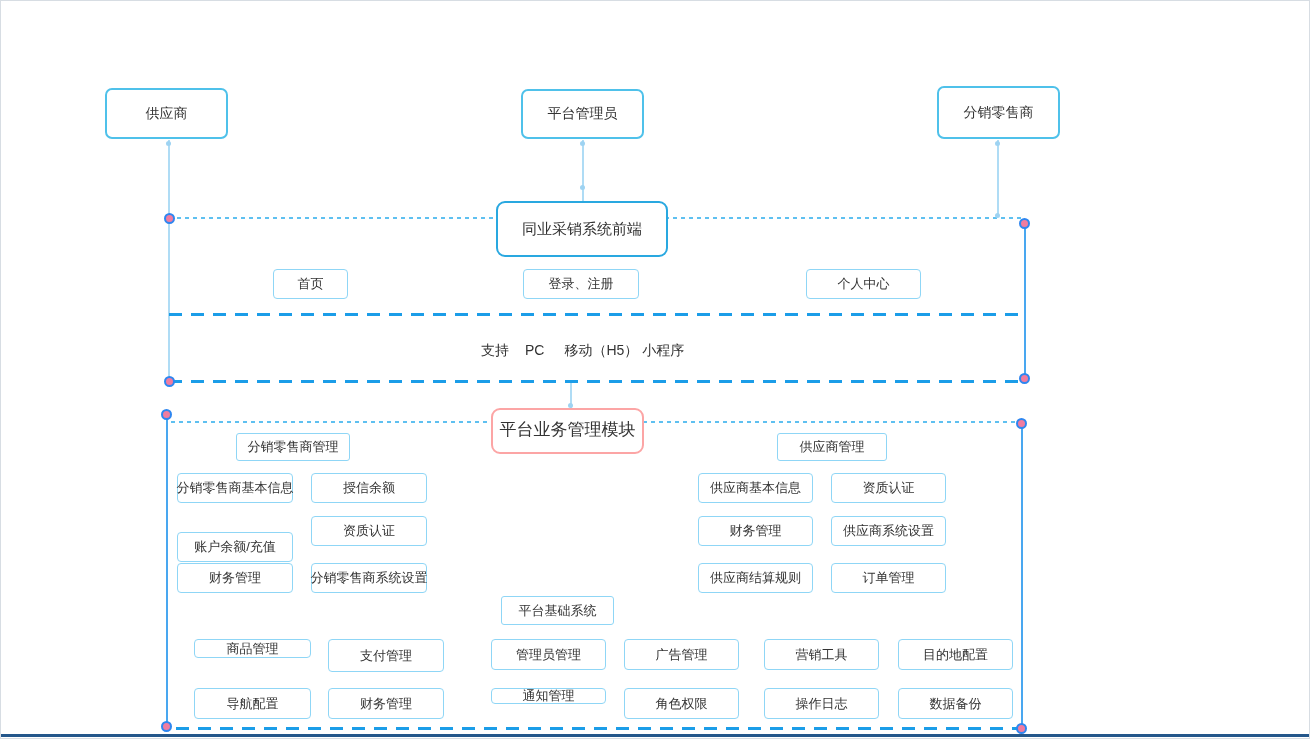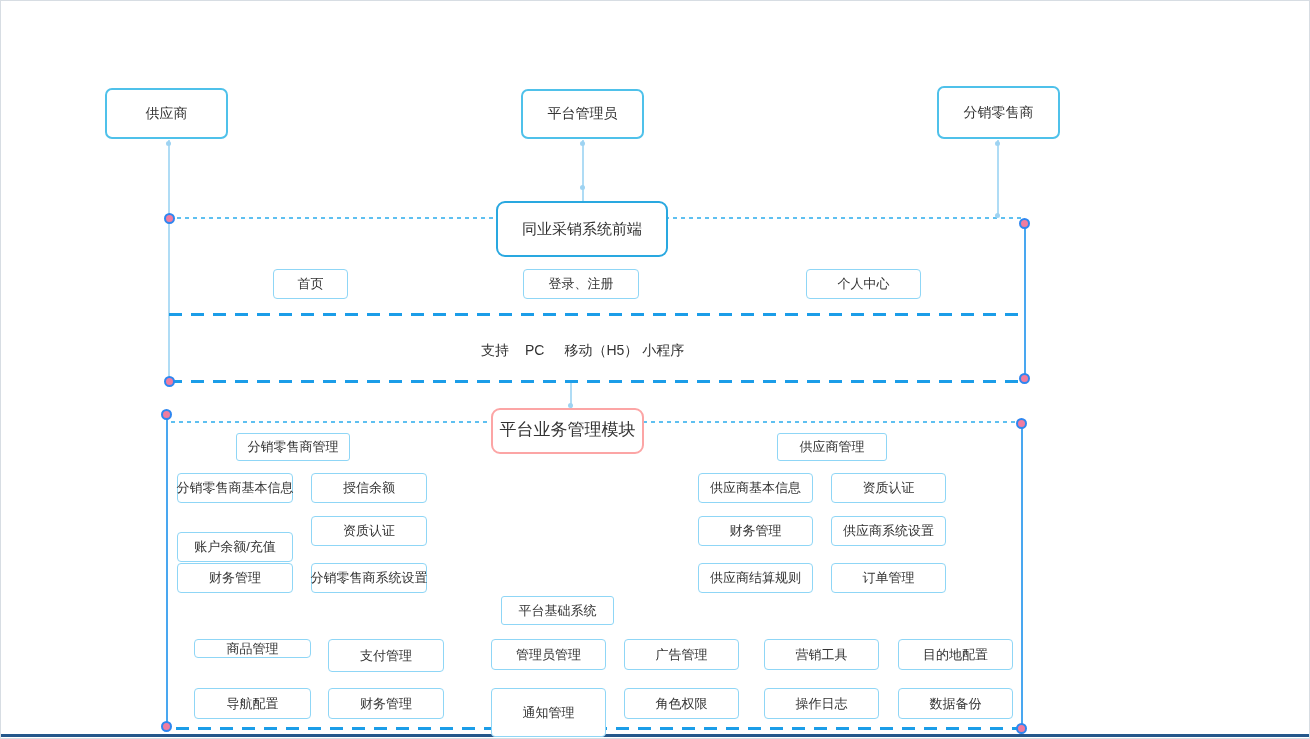--- a/index.html
+++ b/index.html
@@ -175,21 +175,21 @@
   <div class="box sub" style="left:897px;top:638px;width:115px;height:31px;">
     <span>目的地配置</span>
   </div>
 
   <div class="box sub" style="left:193px;top:687px;width:117px;height:31px;">
     <span>导航配置</span>
   </div>
   <div class="box sub" style="left:327px;top:687px;width:116px;height:31px;">
     <span>财务管理</span>
   </div>
-  <div class="box sub" style="left:490px;top:687px;width:115px;height:49px;">
+  <div class="box sub" style="left:490px;top:687px;width:115px;height:16px;">
     <span>通知管理</span>
   </div>
   <div class="box sub" style="left:623px;top:687px;width:115px;height:31px;">
     <span>角色权限</span>
   </div>
   <div class="box sub" style="left:763px;top:687px;width:115px;height:31px;">
     <span>操作日志</span>
   </div>
   <div class="box sub" style="left:897px;top:687px;width:115px;height:31px;">
     <span>数据备份</span>

